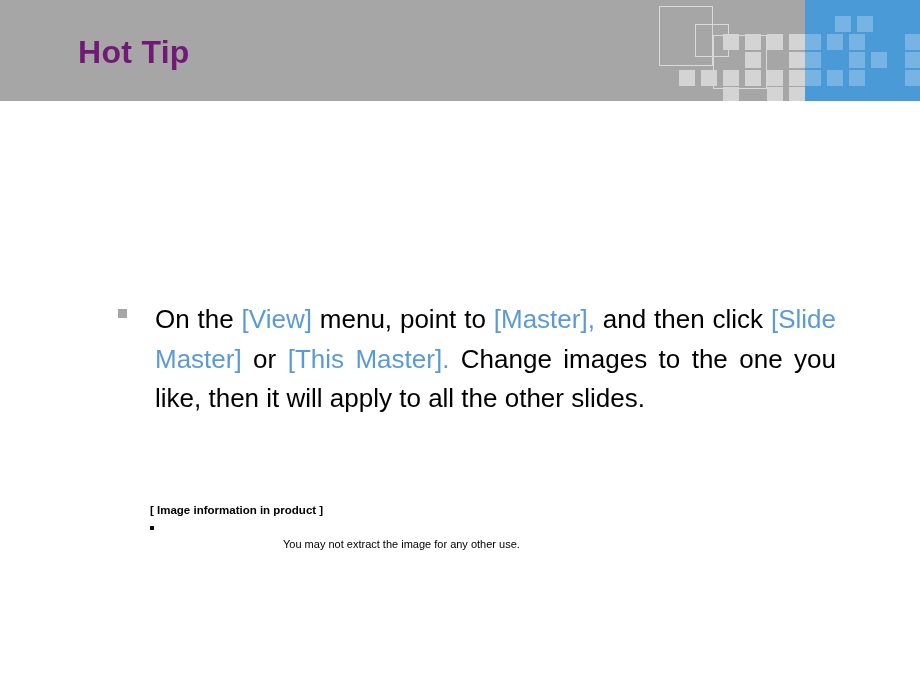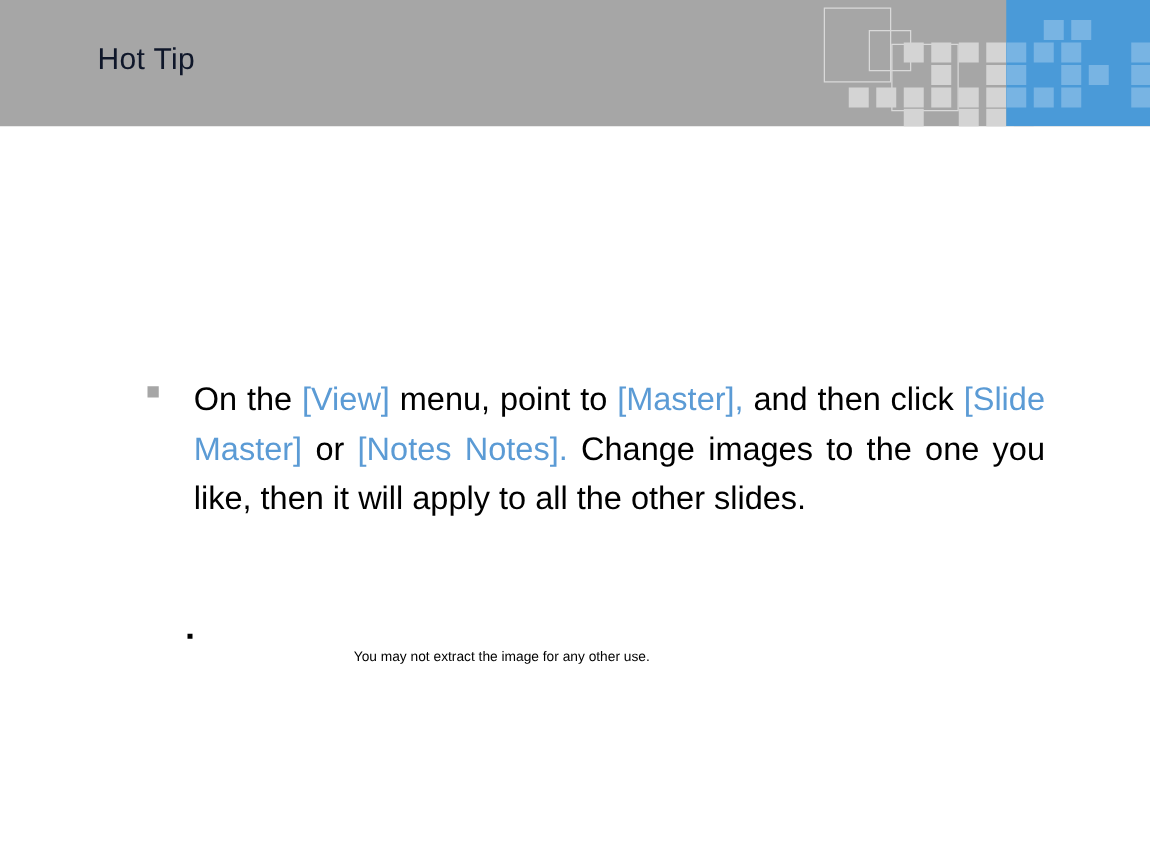--- a/index.html
+++ b/index.html
@@ -29,23 +29,23 @@
     left: 0; top: 0;
     width: 920px;
     height: 101px;
     background: #a6a6a6;
     overflow: hidden;
   }
   .header-title {
     position: absolute;
     left: 78px;
     top: 34px;
-    font-size: 24px;
-    font-weight: normal;
-    color: #0f172a;
+    font-size: 32px;
+    font-weight: bold;
+    color: #701a75;
     letter-spacing: 0.3px;
     white-space: nowrap;
   }
 
   
   .blue-panel {
     position: absolute;
     left: 805px;
     top: 0;
     width: 115px;
@@ -235,22 +235,23 @@
       <div class="sq sq-blue" style="left:0px;  top:70px;"></div>
       <div class="sq sq-blue" style="left:22px; top:70px;"></div>
       <div class="sq sq-blue" style="left:44px; top:70px;"></div>
       <div class="sq sq-blue" style="left:100px;top:70px;"></div>
     </div>
   </div>
 
 
   <div class="body-block">
     <span class="body-bullet"></span>
-    <p class="body-text"><span>On the </span><span class="hl">[View]</span><span> menu, point to </span><span class="hl">[Master],</span><span> and then click </span><span class="hl">[Slide Master]</span><span> or </span><span class="hl">[Notes Notes].</span><span> Change images to the one you like, then it will apply to all the other slides.</span></p>
+    <p class="body-text"><span>On the </span><span class="hl">[View]</span><span> menu, point to </span><span class="hl">[Master],</span><span> and then click </span><span class="hl">[Slide Master]</span><span> or </span><span class="hl">[This Master].</span><span> Change images to the one you like, then it will apply to all the other slides.</span></p>
   </div>
 
   <div class="fineprint">
+    <p class="fp-title">[ Image information in product ]</p>
     <p class="fp-line-2"><span class="fp-sq-sp"></span></p>
     <p class="fp-cont">You may not extract the image for any other use.</p>
   </div>
 
 
 </div>
 
 </body></html>

